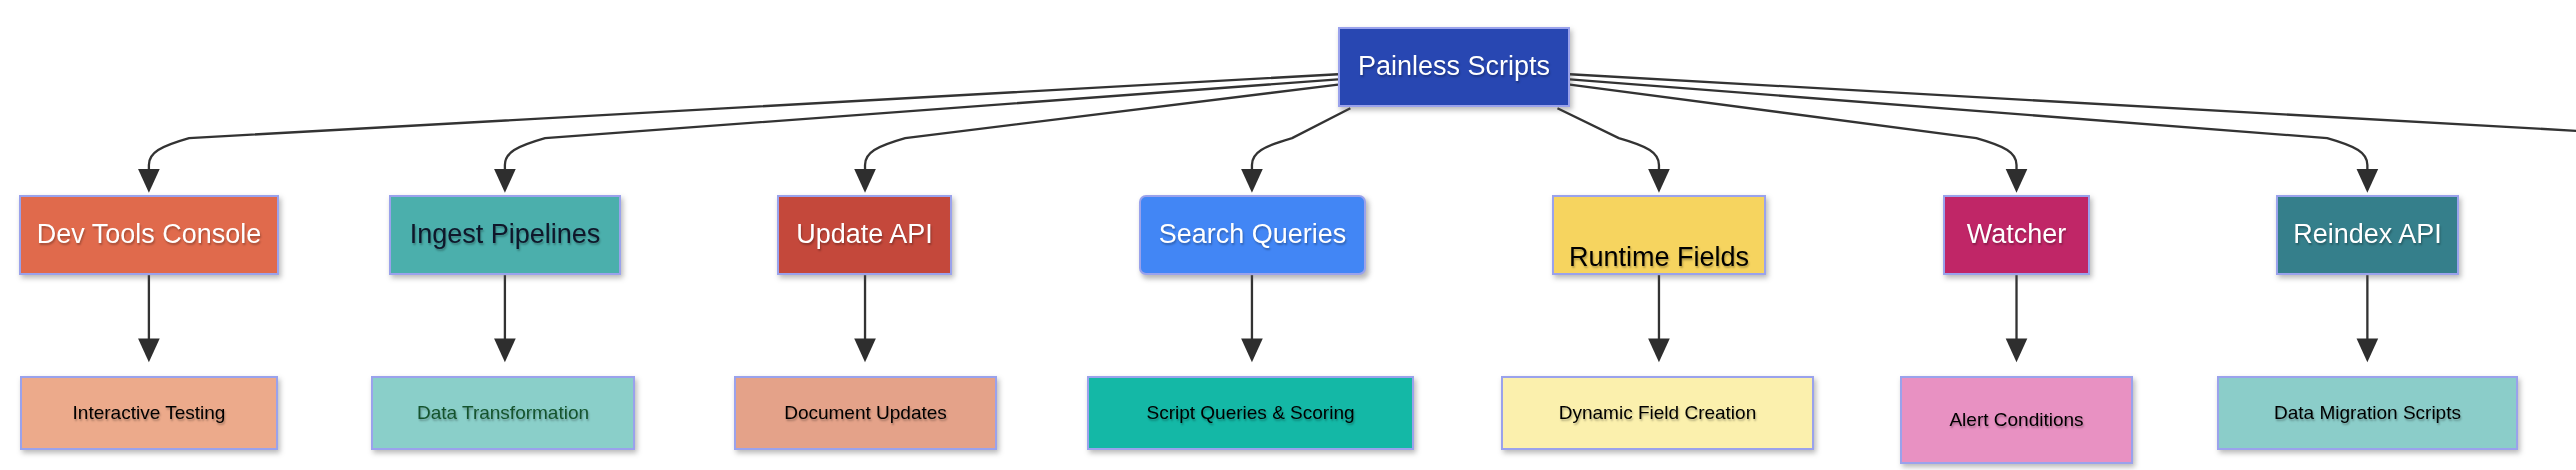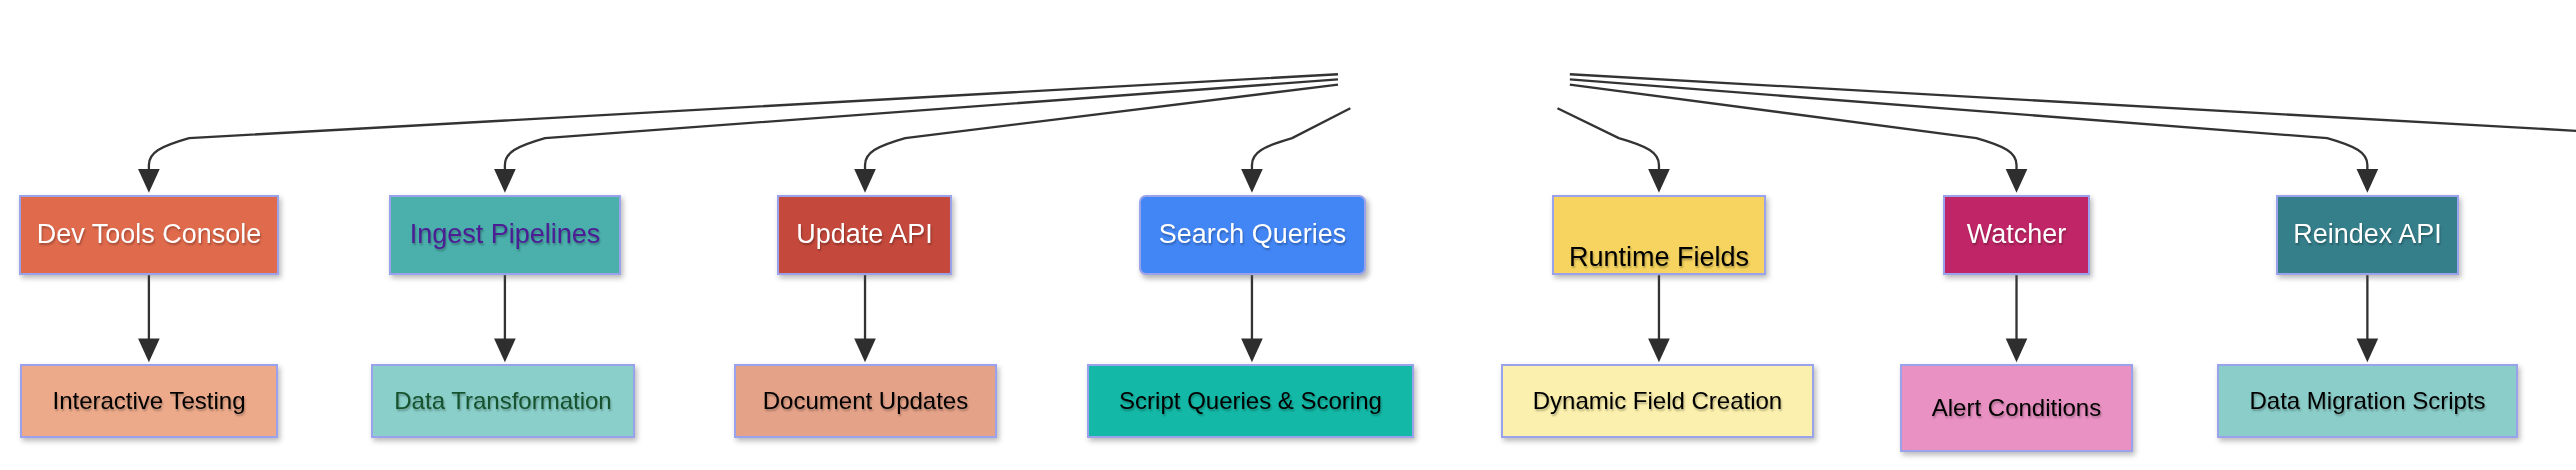--- a/index.html
+++ b/index.html
@@ -25,21 +25,21 @@
     text-align: center;
     border: 2.1px solid #9aa2ec;
     box-sizing: border-box;
     box-shadow: 2.1px 3.1px 5.2px rgba(80, 80, 80, 0.40);
     text-shadow: 1px 1.5px 2.1px rgba(0, 0, 0, 0.28);
     white-space: nowrap;
     line-height: 1.1;
   }
   .node-root  { font-size: 27px; }
   .node-topic { font-size: 27px; }
-  .node-detail{ font-size: 24px; }
+  .node-detail{ font-size: 19px; margin-top: 12px; }
 </style>
 </head>
 <body>
 
 <div id="stage">
   <svg id="edges" viewBox="0 0 5656 914" xmlns="http://www.w3.org/2000/svg">
       <path d="M 2597 144 L 367 268 C 311 284, 289 296, 289 320 L 289 350" fill="none" stroke="#333333" stroke-width="4.5"></path>
       <polygon points="268,328 310,328 289,374" fill="#2e2e2e"></polygon>
       <path d="M 2597 154 L 1058 268 C 1002 284, 980 296, 980 320 L 980 350" fill="none" stroke="#333333" stroke-width="4.5"></path>
       <polygon points="959,328 1001,328 980,374" fill="#2e2e2e"></polygon>
@@ -66,29 +66,32 @@
       <path d="M 3220 534 L 3220 660" fill="none" stroke="#333333" stroke-width="4.5"></path>
       <polygon points="3199,657 3241,657 3220,703" fill="#2e2e2e"></polygon>
       <path d="M 3914 534 L 3914 660" fill="none" stroke="#333333" stroke-width="4.5"></path>
       <polygon points="3893,657 3935,657 3914,703" fill="#2e2e2e"></polygon>
       <path d="M 4595 534 L 4595 660" fill="none" stroke="#333333" stroke-width="4.5"></path>
       <polygon points="4574,657 4616,657 4595,703" fill="#2e2e2e"></polygon>
       <path d="M 5331 534 L 5331 660" fill="none" stroke="#333333" stroke-width="4.5"></path>
       <polygon points="5310,657 5352,657 5331,703" fill="#2e2e2e"></polygon>
     </svg>
 
+  <div class="node node-root" style="left: 1338px; top: 27px; width: 232px; height: 80px; background: rgb(40, 71, 178); color: rgb(255, 255, 255); border-color: rgb(154, 162, 236);">
+    <span>Painless Scripts</span>
+  </div>
 
   <div id="nodes">
       <div class="node node-topic" style="left: 19px; top: 195px; width: 260px; height: 80px; background: rgb(224, 106, 76); color: rgb(255, 255, 255); border-color: rgb(154, 162, 236);">
         <span>Dev Tools Console</span>
       </div>
       <div class="node node-detail" style="left: 20px; top: 364px; width: 258px; height: 74px; background: rgb(236, 170, 139); color: rgb(0, 0, 0); border-color: rgb(154, 162, 236);">
         <span>Interactive Testing</span>
       </div>
-      <div class="node node-topic" style="left: 389px; top: 195px; width: 232px; height: 80px; background: rgb(75, 175, 172); color: #4c1d95; border-color: rgb(154, 162, 236); align-items: center;">
+      <div class="node node-topic" style="left: 389px; top: 195px; width: 232px; height: 80px; background: rgb(75, 175, 172); color: #0f172a; border-color: rgb(154, 162, 236); align-items: center;">
         <span>Ingest Pipelines</span>
       </div>
       <div class="node node-detail" style="left: 371px; top: 364px; width: 264px; height: 74px; background: rgb(138, 207, 201); color: #14532d; border-color: rgb(154, 162, 236);">
         <span>Data Transformation</span>
       </div>
       <div class="node node-topic" style="left: 777px; top: 195px; width: 175px; height: 80px; background: rgb(196, 72, 59); color: rgb(255, 255, 255); border-color: rgb(154, 162, 236);">
         <span>Update API</span>
       </div>
       <div class="node node-detail" style="left: 734px; top: 364px; width: 263px; height: 74px; background: rgb(228, 162, 137); color: rgb(0, 0, 0); border-color: rgb(154, 162, 236);">
         <span>Document Updates</span>

